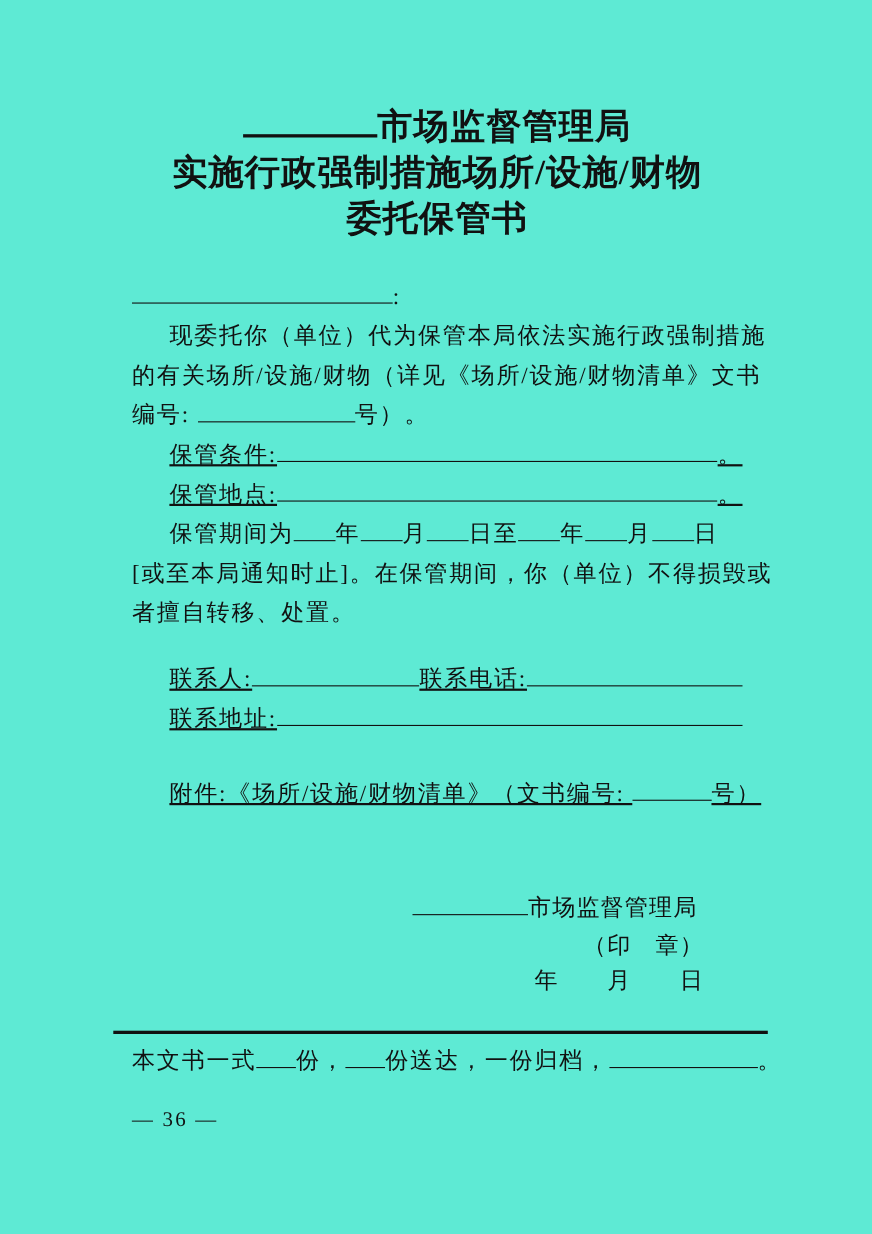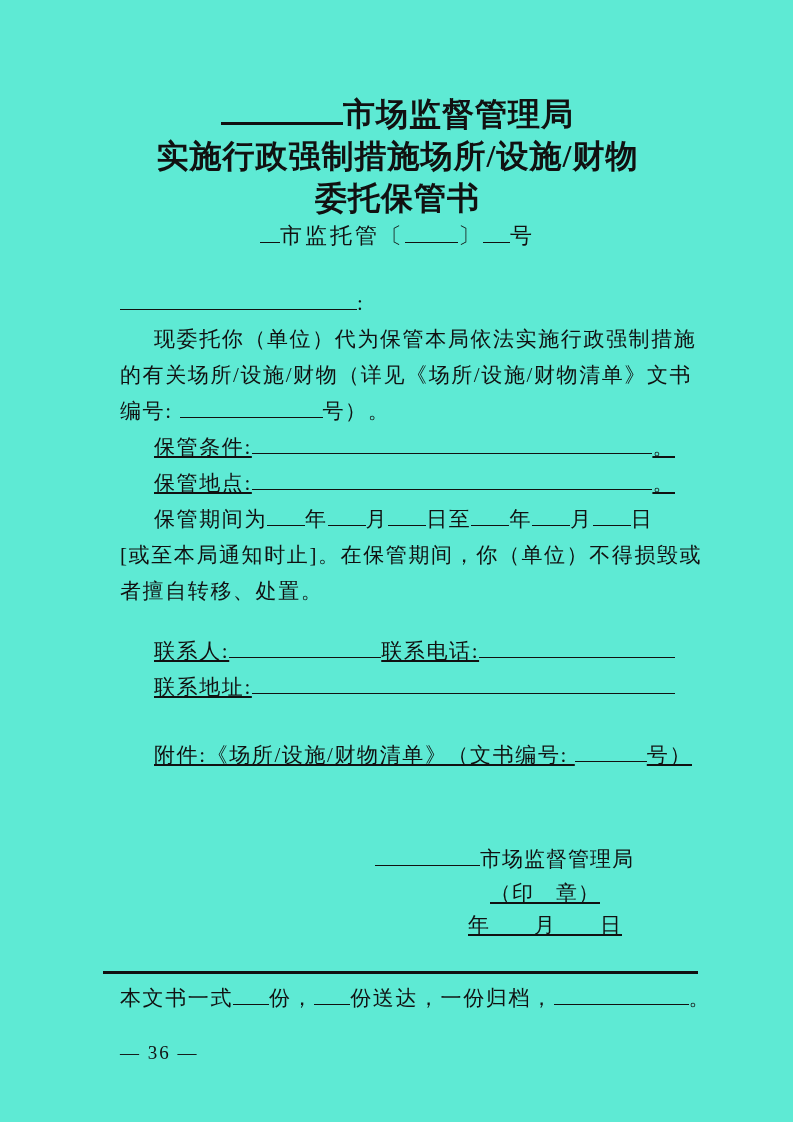--- a/index.html
+++ b/index.html
@@ -63,21 +63,21 @@
   .attach-line{margin-top:32px;text-decoration:underline;}
 
   
   .sig-block{margin-top:68px;}
   .sig-name{
     font-size:21px;line-height:36px;letter-spacing:1px;
     margin-left:255px;white-space:nowrap;
   }
   .sig-center{
     font-size:21px;line-height:32px;letter-spacing:1px;
-    margin-left:330px;width:190px;text-align:center;white-space:nowrap;text-decoration:underline;
+    margin-left:330px;width:190px;text-align:right;white-space:nowrap;
   }
 
   
   .footer-rule{
     margin:30px 95px 0 103px;
     border-top:3px solid #111;
   }
   .tail-line{
     padding-left:120px;padding-top:6px;
     font-size:21px;line-height:36px;letter-spacing:1.6px;
@@ -93,23 +93,20 @@
 
 <div class="page">
   <div class="content">
 
     <div class="title-line">
       <span class="title-blank"></span><span>市场监督管理局</span>
     </div>
     <div class="title-line">实施行政强制措施场所/设施/财物</div>
     <div class="title-line">委托保管书</div>
 
-    <div class="docno-line">
-      <span class="bl w20"></span><span>市监托管</span><span>〔</span><span class="bl w53"></span><span>〕</span><span class="bl w27"></span><span>号</span>
-    </div>
 
     <div class="line salutation">
       <span class="bl w237"></span><span>:</span>
     </div>
 
     <div class="line indent">现委托你（单位）代为保管本局依法实施行政强制措施</div>
     <div class="line">的有关场所/设施/财物（详见《场所/设施/财物清单》文书</div>
     <div class="line">
       <span>编号: </span><span class="bl w143"></span><span>号）。</span>
     </div>

